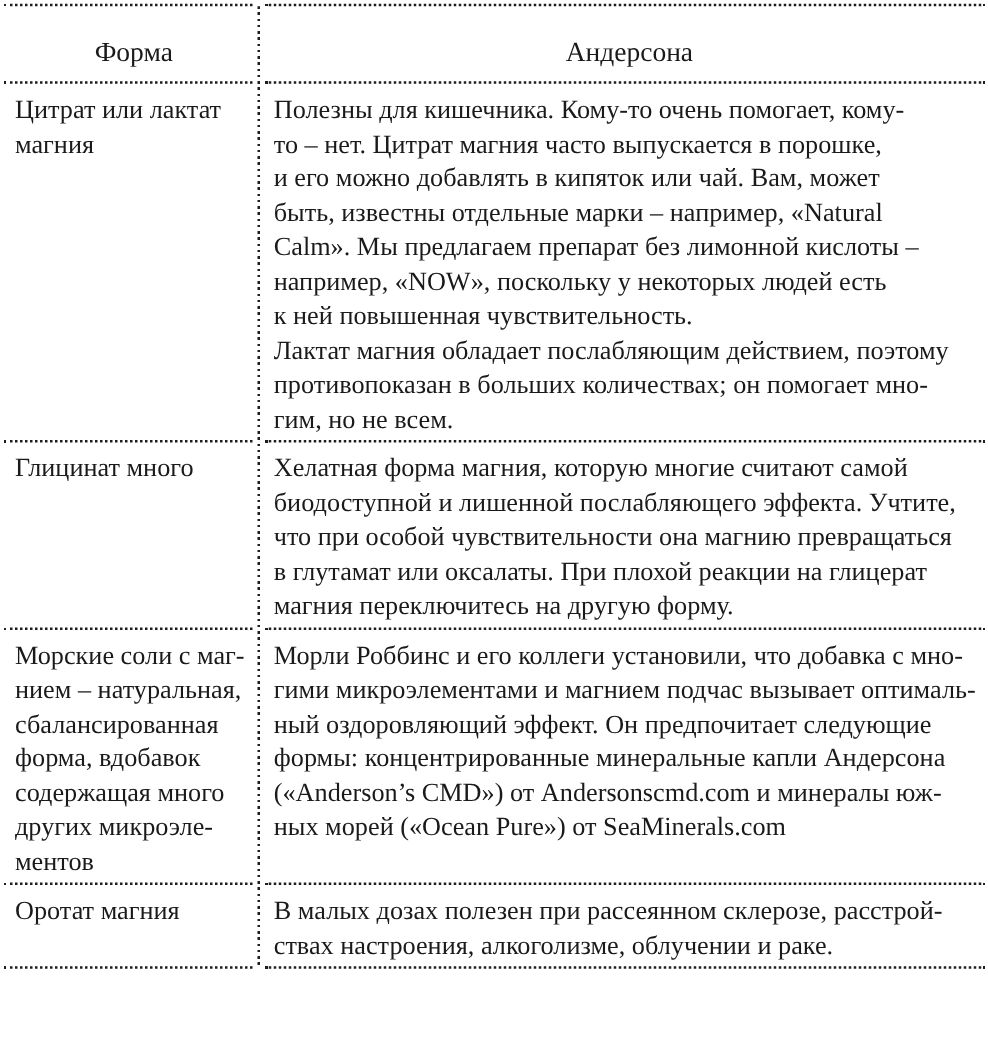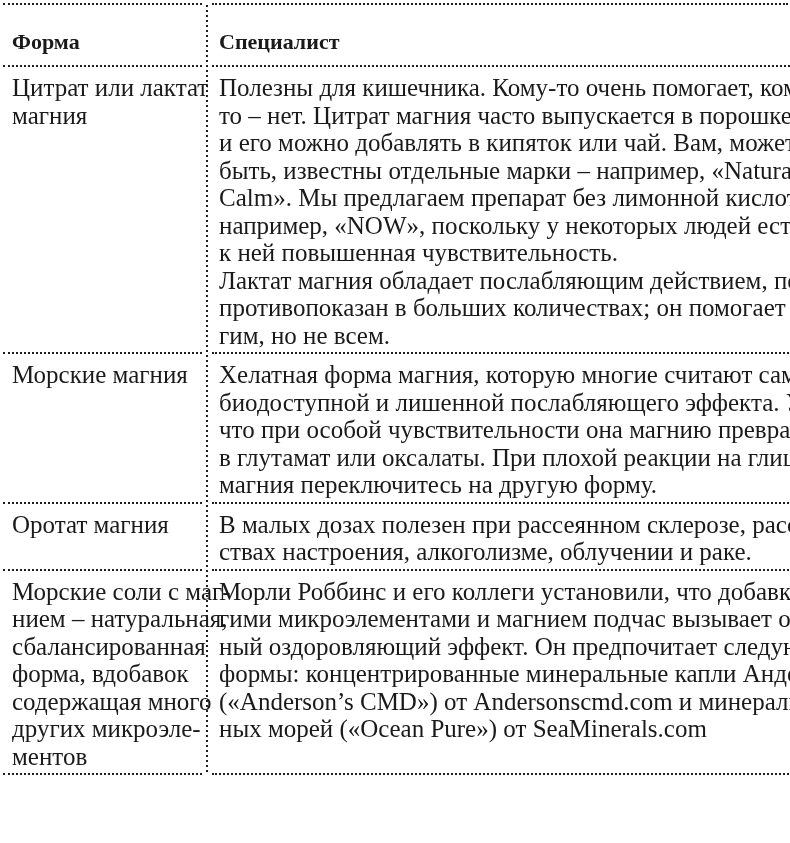--- a/index.html
+++ b/index.html
@@ -34,93 +34,94 @@
       transparent 2px, transparent 5px
     );
   }
   .row {
     display: grid;
     grid-template-columns: 199px 1fr;
     column-gap: 10px;
   }
   .cell {
     border-top: 2px dotted #1e1e1e;
-    font-size: 25px;
+    font-size: 21px;
     line-height: 27.5px;
     white-space: pre;
     overflow: visible;
     padding: 7px 0 3px 0;
   }
   .row:last-child .cell {
     border-bottom: 2px dotted #1e1e1e;
   }
   .c1 { padding-left: 9px; }
   .c2 { padding-left: 7px; }
   .header .cell {
-    font-weight: bold;
+    font-weight: normal;
     font-size: 22px;
     padding-top: 23px;
     padding-bottom: 9px;
     line-height: 28px;
+    text-align: center;
   }
 </style>
 </head>
 <body>
 
 <div class="page">
   <div class="mg-table">
     <div class="v-line"></div>
 
     <div class="row header">
       <div class="cell c1">Форма</div>
-      <div class="cell c2">Специалист</div>
+      <div class="cell c2">Андерсона</div>
     </div>
 
     <div class="row">
       <div class="cell c1">Цитрат или лактат
 магния</div>
       <div class="cell c2">Полезны для кишечника. Кому-то очень помогает, кому-
 то – нет. Цитрат магния часто выпускается в порошке,
 и его можно добавлять в кипяток или чай. Вам, может
 быть, известны отдельные марки – например, «Natural
 Calm». Мы предлагаем препарат без лимонной кислоты –
 например, «NOW», поскольку у некоторых людей есть
 к ней повышенная чувствительность.
 Лактат магния обладает послабляющим действием, поэтому
 противопоказан в больших количествах; он помогает мно-
 гим, но не всем.</div>
     </div>
 
     <div class="row">
-      <div class="cell c1">Морские магния</div>
+      <div class="cell c1">Глицинат много</div>
       <div class="cell c2">Хелатная форма магния, которую многие считают самой
 биодоступной и лишенной послабляющего эффекта. Учтите,
 что при особой чувствительности она магнию превращаться
 в глутамат или оксалаты. При плохой реакции на глицерат
 магния переключитесь на другую форму.</div>
     </div>
 
     <div class="row">
-    </div>
-
-    <div class="row">
-      <div class="cell c1">Оротат магния</div>
-      <div class="cell c2">В малых дозах полезен при рассеянном склерозе, расстрой-
-ствах настроения, алкоголизме, облучении и раке.</div>
     </div>
 
     <div class="row">
       <div class="cell c1">Морские соли с маг-
 нием – натуральная,
 сбалансированная
 форма, вдобавок
 содержащая много
 других микроэле-
 ментов</div>
       <div class="cell c2">Морли Роббинс и его коллеги установили, что добавка с мно-
 гими микроэлементами и магнием подчас вызывает оптималь-
 ный оздоровляющий эффект. Он предпочитает следующие
 формы: концентрированные минеральные капли Андерсона
 («Anderson’s CMD») от Andersonscmd.com и минералы юж-
 ных морей («Ocean Pure») от SeaMinerals.com</div>
     </div>
+
+    <div class="row">
+      <div class="cell c1">Оротат магния</div>
+      <div class="cell c2">В малых дозах полезен при рассеянном склерозе, расстрой-
+ствах настроения, алкоголизме, облучении и раке.</div>
+    </div>
   </div>
 </div>
 
 </body></html>

